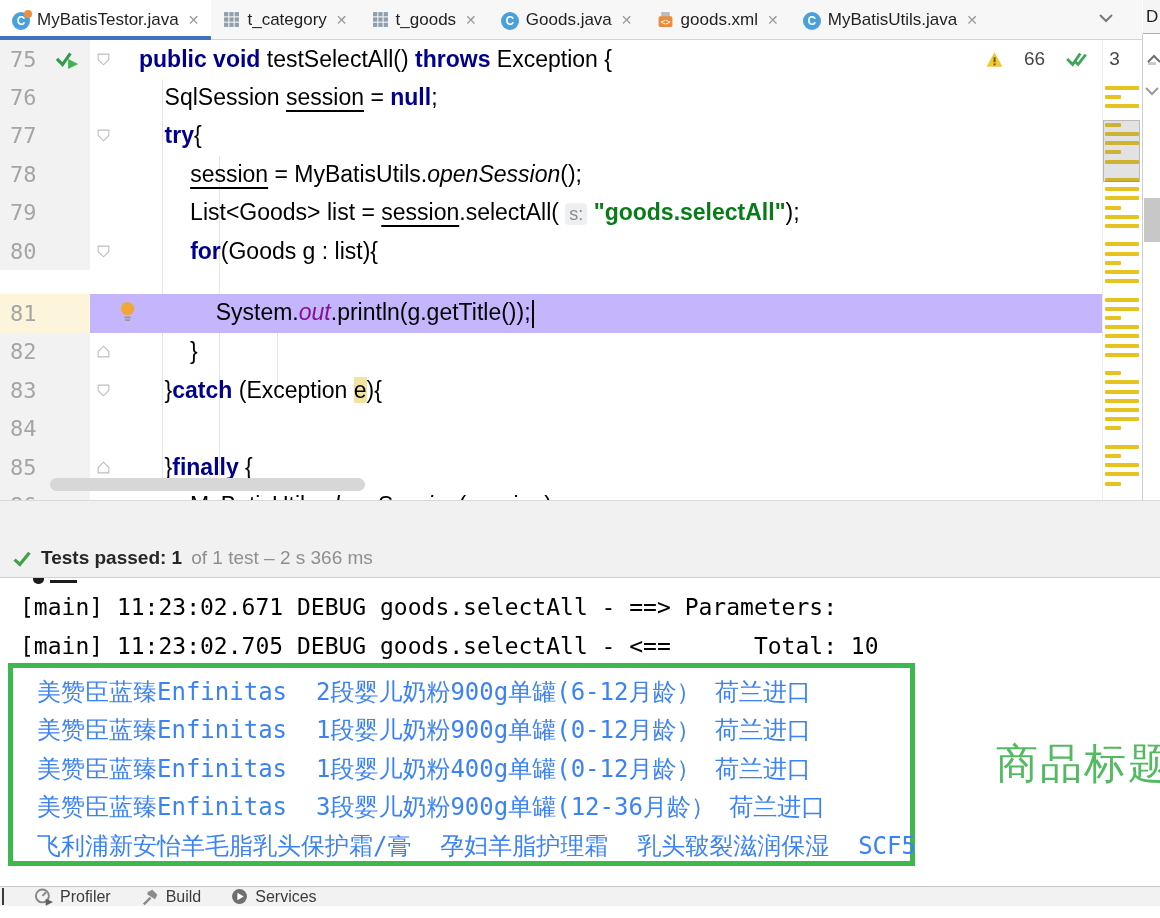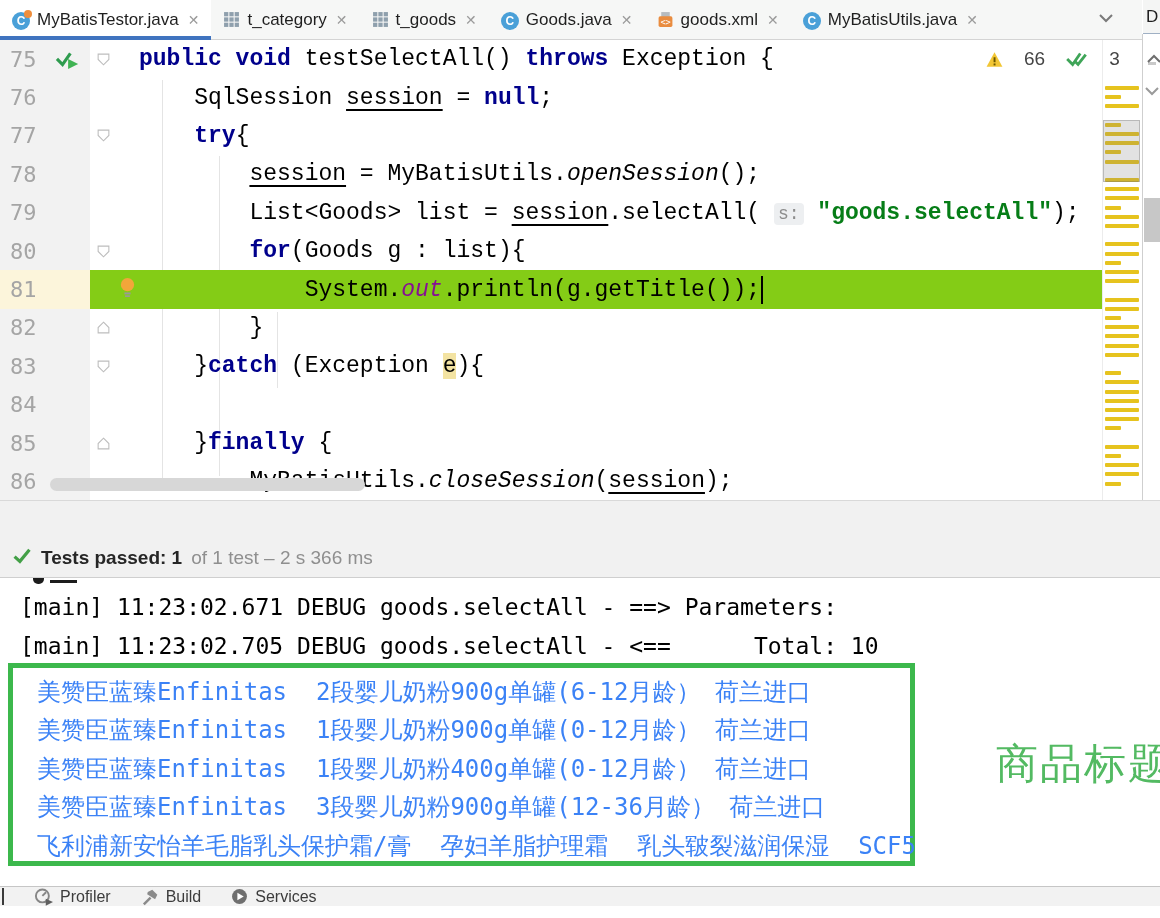--- a/index.html
+++ b/index.html
@@ -18,29 +18,29 @@
     color:#fff; font-size:12px; font-weight:bold; align-items:center; justify-content:center; position:relative; }
   .ci.mod::after { content:""; position:absolute; right:-2px; top:-2px; width:8px; height:8px;
     border-radius:50%; background:#ef8e3c; }
   #tab-overflow { position:absolute; right:46px; top:12px; }
   #dtab { position:absolute; left:1143px; top:0; width:17px; height:34px; background:#f4f5f4;
     border-bottom:1px solid #9fb0c4; font-size:17px; color:#1f1f1f; padding:7px 0 0 3px; overflow:hidden; }
 
   
   #editor { position:absolute; left:0; top:40px; width:1102px; height:460px; background:#fff; overflow:hidden; }
   .crow { position:relative; display:flex; height:38.4px; align-items:center; }
-  .crow.hl { background:#84cc16; }
+  .crow.hl { background:#c4b5fd;margin-top:24px; }
   .ln { width:44px; padding-left:10px; flex:none; background:#f2f2f2; align-self:stretch;
     display:flex; align-items:center; color:#a5a5a5;
     font-family:"DejaVu Sans Mono","Liberation Mono",monospace; font-size:22px; }
   .crow.hl .ln { background:#fcf5db; }
   .gico { width:46px; flex:none; align-self:stretch; background:#f2f2f2; display:flex; align-items:center; justify-content:center; }
   .crow.hl .gico { background:#fcf5db; }
   .fold { width:26px; flex:none; display:flex; align-items:center; justify-content:center; }
-  .code { font-family:Liberation Mono, monospace; font-size:23px;
+  .code { font-family:Liberation Sans, sans-serif; font-size:23px;
     white-space:pre; padding-left:23px; color:#000;text-align:center; }
   .k { color:#00008c; font-weight:bold; }
   .p { color:#000; }
   .it { font-style:italic; }
   .fd { color:#871094; font-style:italic; }
   .un { text-decoration:underline; text-underline-offset:5px; text-decoration-thickness:1.5px; }
   .st { color:#067d17; font-weight:bold; }
   .hint { background:#edeff1; color:#8c8c8c; border-radius:4px; padding:1px 4px; font-size:18px; }
   .hle { background:#f3e3a2; }
   .caret { display:inline-block; width:2px; height:28px; background:#000; vertical-align:middle; margin-left:1px; }
@@ -59,21 +59,21 @@
     background:rgba(125,125,125,0.22); border:1px solid rgba(110,110,110,0.35); }
   #rightcol { position:absolute; left:1142px; top:34px; width:18px; height:466px; background:#fff;
     border-left:1px solid #cfcfcf; }
   #rc-grip { position:absolute; left:5px; top:28px; width:8px; height:3px; background:#c9c9c9; }
   #rc-chevron { position:absolute; left:2px; top:52px; }
   #rc-thumb { position:absolute; left:1px; top:164px; width:16px; height:44px; background:#c7c7c7; }
 
   
   #testbar { position:absolute; left:0; top:500px; width:1160px; height:78px; background:#f1f1f1;
     border-top:1px solid #d9d9d9; border-bottom:1px solid #cfcfcf; }
-  #testbar .row { position:absolute; left:12px; bottom:8px; display:flex; align-items:flex-start; gap:9px; }
+  #testbar .row { position:absolute; left:12px; bottom:8px; display:flex; align-items:center; gap:9px; }
   #teststat { font-size:19px; font-weight:bold; color:#262626; }
   #testdetail { font-size:19px; color:#8f8f8f; }
 
   
   #console { position:absolute; left:0; top:578px; width:1160px; height:308px; background:#fff;
     overflow:hidden; font-family:"DejaVu Sans Mono","Liberation Mono",monospace; }
   .frag { position:absolute; background:#1c1c1c; }
   .logline { position:absolute; left:20px; white-space:pre; font-size:23px; color:#000; }
   #gbox { position:absolute; left:8px; top:85px; width:907px; height:203px;
     border:5px solid #3cb84c; background:#fff; }

